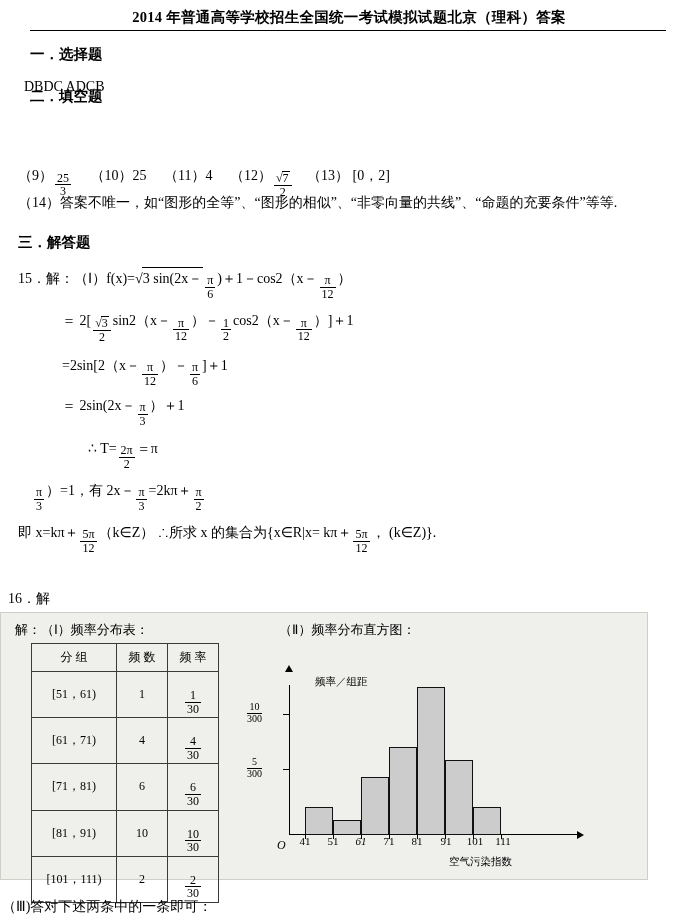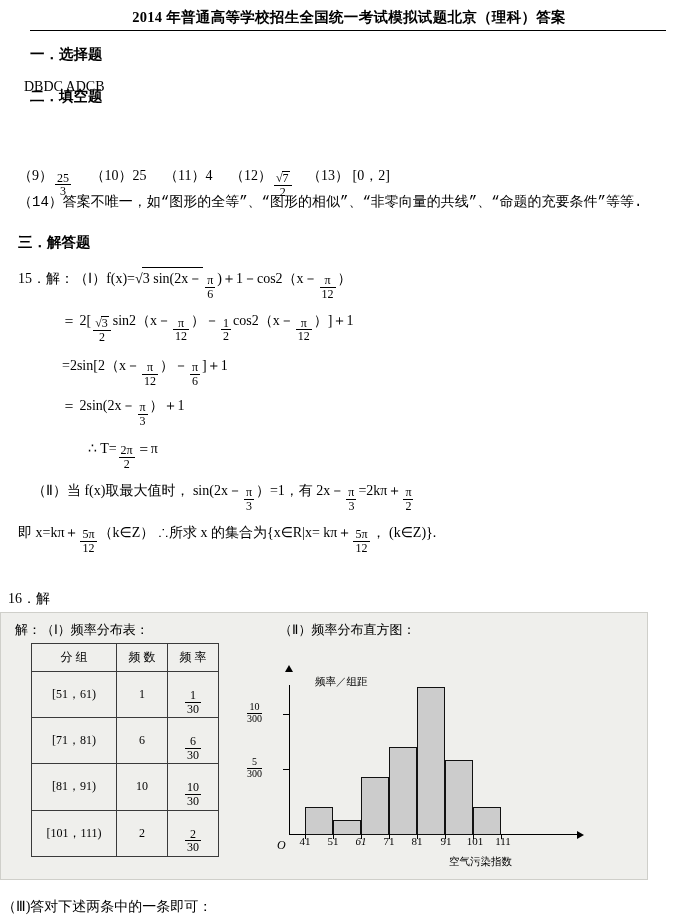--- a/index.html
+++ b/index.html
@@ -207,21 +207,21 @@
   <div class="blk sec" style="left:30px; top:86px;">二．填空题</div>
 
   <div class="blk" style="left:18px; top:155px;">
     <span>（9）</span><span class="frac"><span class="num">25</span><span class="den">3</span></span>
     <span style="display:inline-block;width:14px"></span><span>（10）25</span>
     <span style="display:inline-block;width:14px"></span><span>（11）4</span>
     <span style="display:inline-block;width:14px"></span><span>（12）</span><span class="rad"><span class="frac"><span class="num">√<span class="sqrt">7</span></span><span class="den">2</span></span></span>
     <span style="display:inline-block;width:10px"></span><span>（13）   [0，2]</span>
   </div>
 
-  <div class="blk" style="left:18px; top:192px;font-family:Liberation Mono, monospace;">（14）答案不唯一，如“图形的全等”、“图形的相似”、“非零向量的共线”、“命题的充要条件”等等.</div>
+  <div class="blk" style="left:18px; top:192px;">（14）答案不唯一，如“图形的全等”、“图形的相似”、“非零向量的共线”、“命题的充要条件”等等.</div>
 
   <div class="blk sec" style="left:18px; top:232px;">三．解答题</div>
 
   <div class="blk" style="left:18px; top:258px;">
     <span>15．解：（Ⅰ）f(x)=</span>√<span class="sqrt"><span>3 sin(2x－</span></span><span class="frac"><span class="num">π</span><span class="den">6</span></span><span>)＋1－cos2（x－</span><span class="frac"><span class="num">π</span><span class="den">12</span></span><span>）</span>
   </div>
 
   <div class="blk" style="left:62px; top:300px;">
     <span>＝ 2[</span><span class="frac"><span class="num">√<span class="sqrt">3</span></span><span class="den">2</span></span><span>sin2（x－</span><span class="frac"><span class="num">π</span><span class="den">12</span></span><span>）－</span><span class="frac"><span class="num">1</span><span class="den">2</span></span><span>cos2（x－</span><span class="frac"><span class="num">π</span><span class="den">12</span></span><span>）]＋1</span>
   </div>
@@ -232,21 +232,21 @@
 
   <div class="blk" style="left:62px; top:385px;">
     <span>＝ 2sin(2x－</span><span class="frac"><span class="num">π</span><span class="den">3</span></span><span>）＋1</span>
   </div>
 
   <div class="blk" style="left:88px; top:428px;">
     <span>∴ T=</span><span class="frac"><span class="num">2π</span><span class="den">2</span></span><span>＝π</span>
   </div>
 
   <div class="blk" style="left:32px; top:470px;">
-    <span>（Ⅱ）当 f(x)取最大值时，   sin(2x－</span><span class="frac"><span class="num">π</span><span class="den">3</span></span><span>）=1，有    2x－</span><span class="frac"><span class="num">π</span><span class="den">3</span></span><span>=2kπ＋</span><span class="frac"><span class="num">π</span><span class="den">2</span></span>
+    <span class="frac"><span class="num">π</span><span class="den">3</span></span><span>）=1，有    2x－</span><span class="frac"><span class="num">π</span><span class="den">3</span></span><span>=2kπ＋</span><span class="frac"><span class="num">π</span><span class="den">2</span></span>
   </div>
 
   <div class="blk" style="left:18px; top:512px;">
     <span>即 x=kπ＋</span><span class="frac"><span class="num">5π</span><span class="den">12</span></span><span>（k∈Z）   ∴所求 x 的集合为{x∈R|x= kπ＋</span><span class="frac"><span class="num">5π</span><span class="den">12</span></span><span>，    (k∈Z)}.</span>
   </div>
 
   <div class="blk" style="left:8px; top:588px;">16．解</div>
 
   <div class="tbl-img">
 
@@ -259,20 +259,25 @@
           <th class="col-g">分  组</th>
           <th class="col-f">频  数</th>
           <th class="col-r">频  率</th>
         </tr>
       </thead>
       <tbody>
         <tr>
           <td>[51，61)</td>
           <td>1</td>
           <td><span class="frac"><span class="num">1</span><span class="den">30</span></span></td>
+        </tr>
+        <tr>
+          <td>[61，71)</td>
+          <td>4</td>
+          <td><span class="frac"><span class="num">4</span><span class="den">30</span></span></td>
         </tr>
         <tr>
           <td>[71，81)</td>
           <td>6</td>
           <td><span class="frac"><span class="num">6</span><span class="den">30</span></span></td>
         </tr>
         <tr>
           <td>[81，91)</td>
           <td>10</td>
           <td><span class="frac"><span class="num">10</span><span class="den">30</span></span></td>

